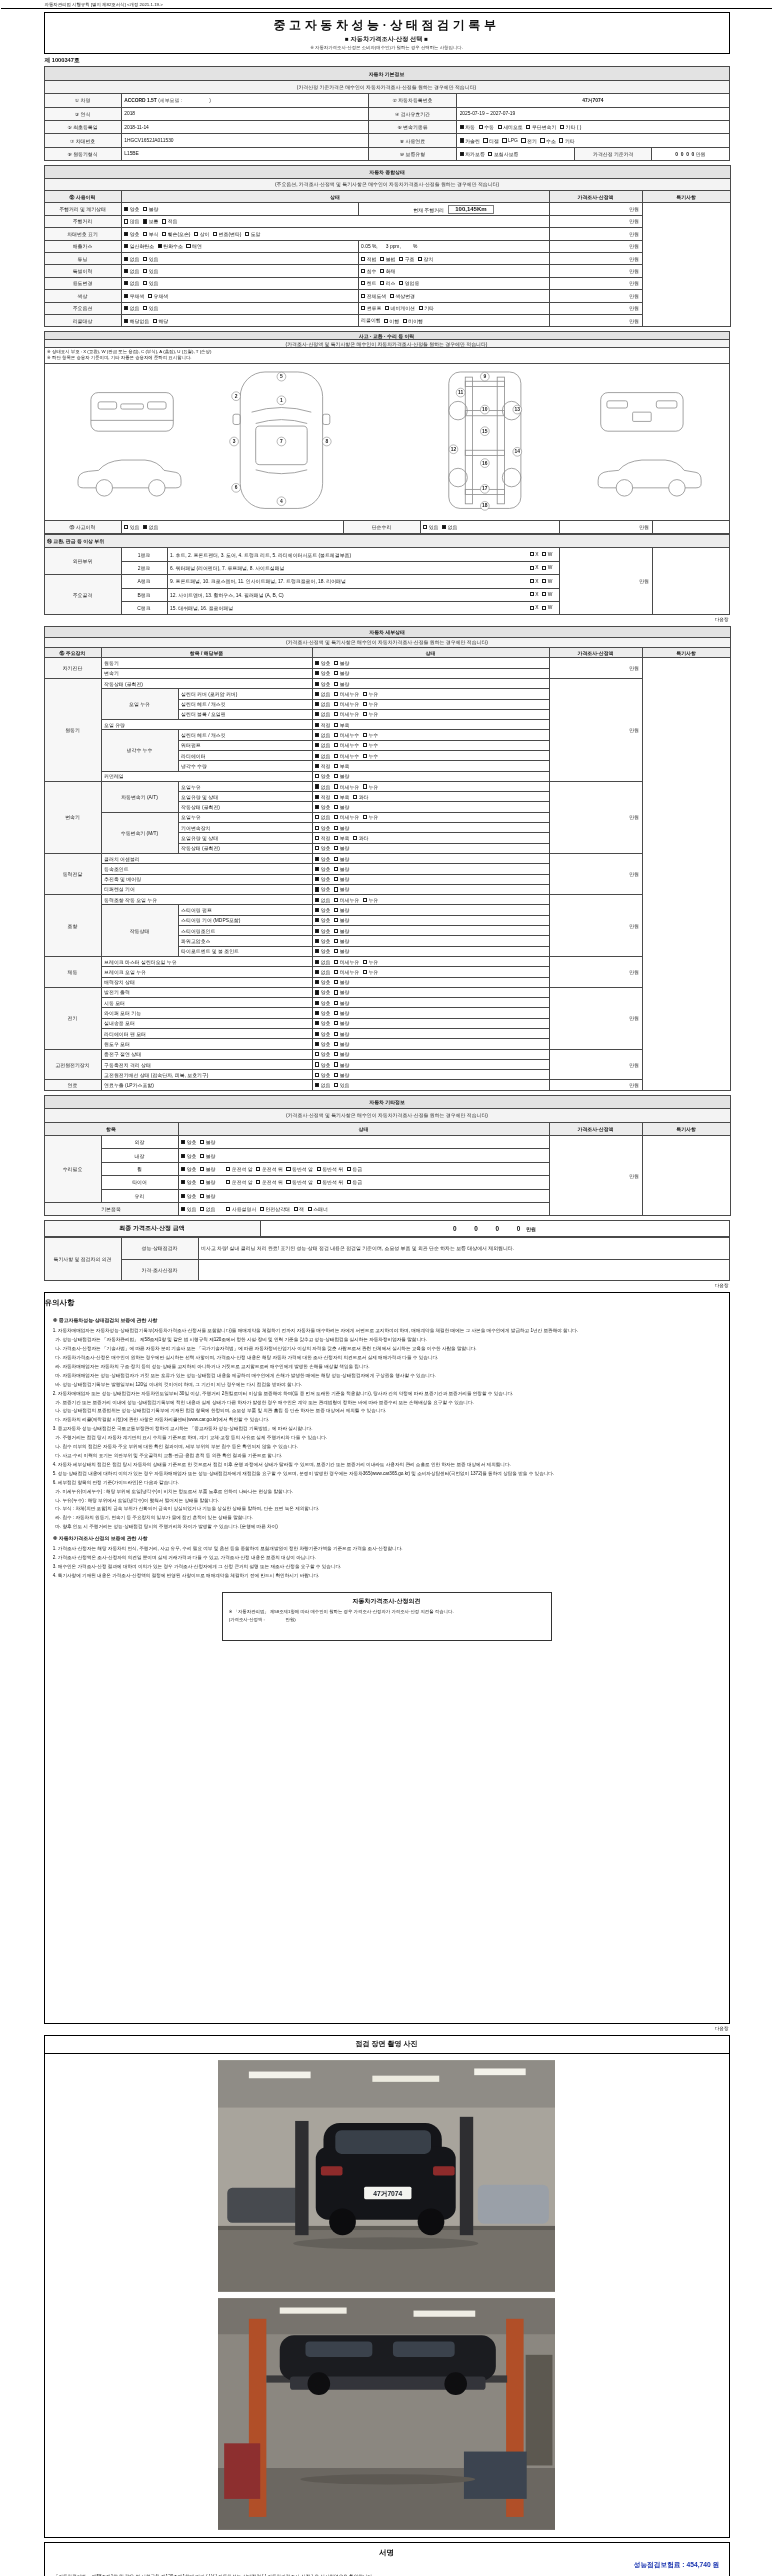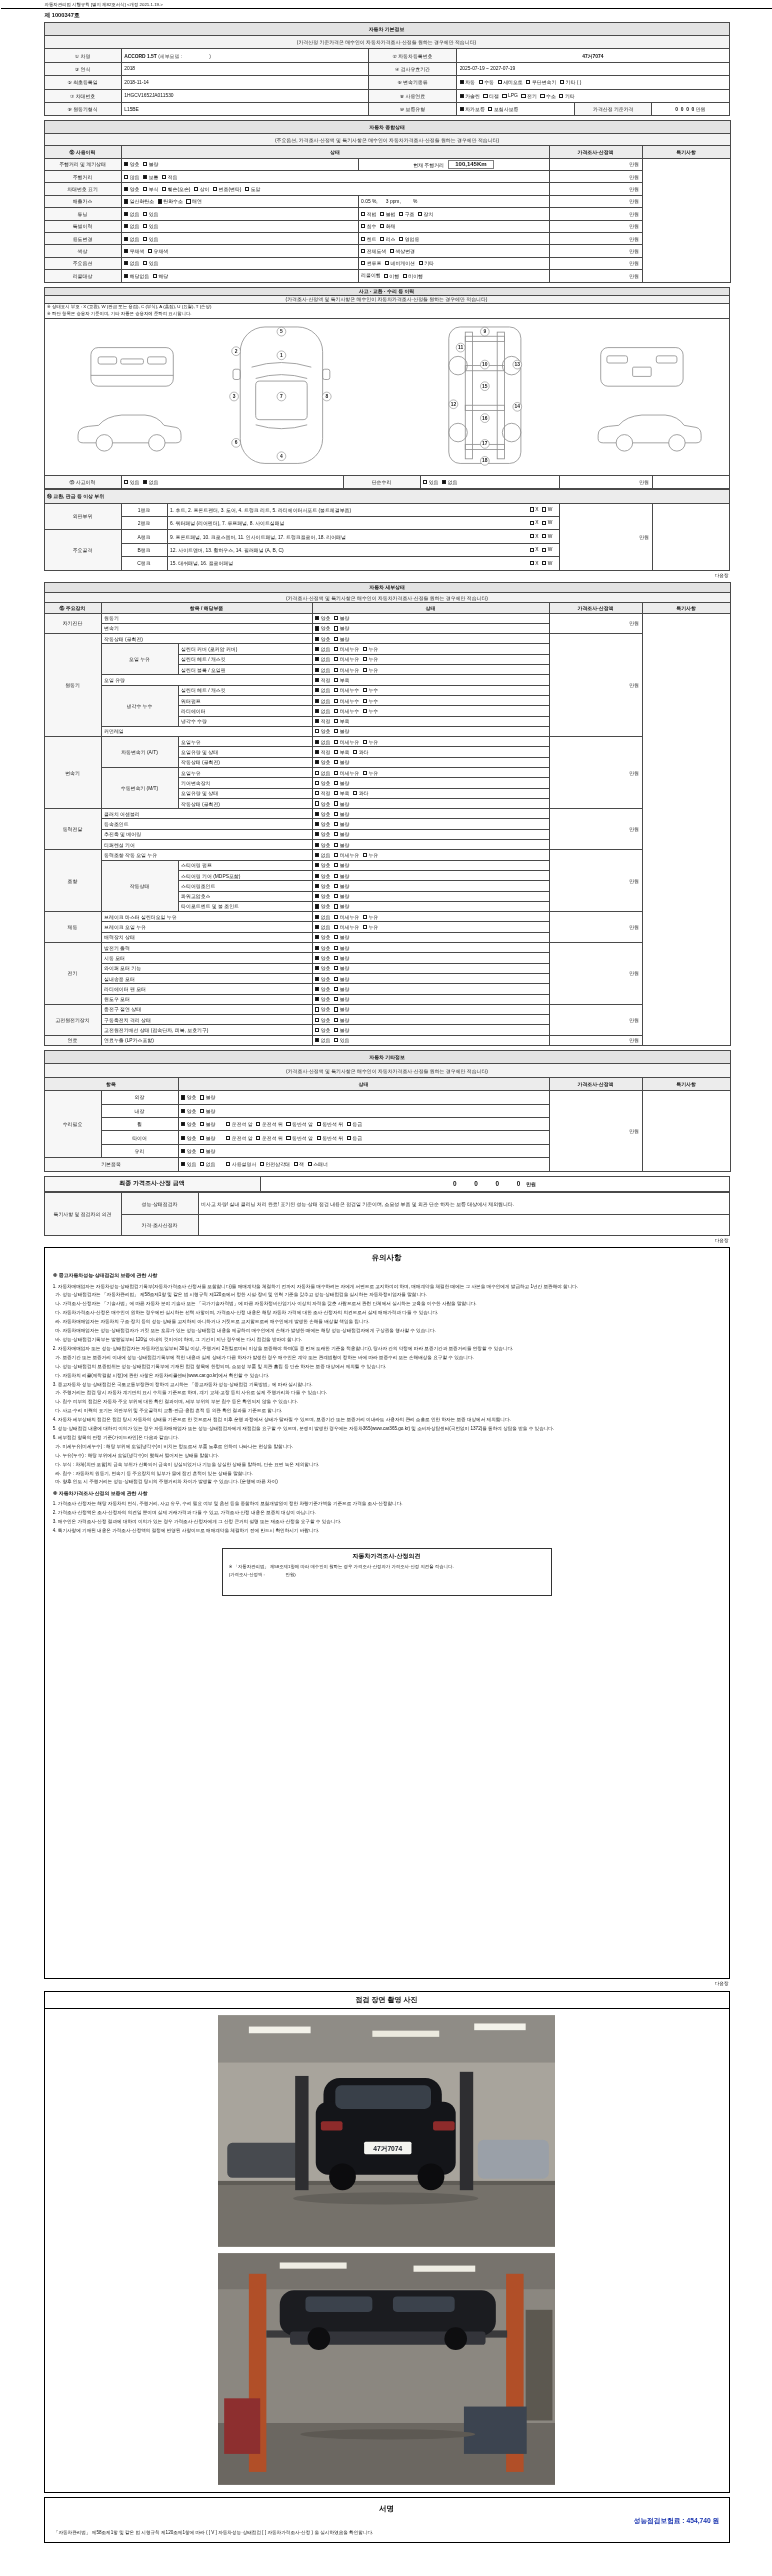--- a/index.html
+++ b/index.html
@@ -33,21 +33,21 @@
 .ck.on .bx{background:#111}
 .ck .cl{font-size:4.9px;white-space:nowrap}
 .marks{float:right;margin-left:4.1px}
 .odo-box{display:inline-block;border:0.5px solid #808080;padding:0.5px 6.2px;font-weight:bold;font-size:6px;margin-left:4.1px;background:#fff}
 .inline-lbl{margin-right:3.1px}
 .next-page{text-align:right;font-size:4.6px;margin:-2.1px 1px 4.1px 0}
 .legend-line{font-size:4.4px;line-height:1.5}
 .diagram-cell{text-align:center;padding:3.1px 0}
 .box{border:0.8px solid #000;margin-bottom:4.1px;background:#fff}
 .notices{min-height:732px}
-.notice-title{font-size:7.5px;font-weight:bold;text-align:center;padding:4.6px 0 2.6px}
+.notice-title{font-size:7.5px;font-weight:bold;padding:4.6px 0 2.6px}
 .notice-body{padding:2.1px 8.2px 7.2px;font-size:4.6px;line-height:1.55}
 .note-sec-title{font-weight:bold;margin:4.6px 0 2.6px;font-size:4.9px}
 .note-line{white-space:pre-wrap;margin-bottom:1.8px}
 .op-box{width:330px;margin:13.4px auto 3.1px;border:0.6px solid #333;padding:3.6px 6.2px 15.5px;text-align:center}
 .op-title{font-weight:bold;font-size:6px;margin-bottom:2.6px}
 .op-line{font-size:4.4px;text-align:left;margin-bottom:1px}
 .photos-title{text-align:center;font-weight:bold;font-size:7px;padding:3.1px 0;border-bottom:0.5px solid #000;background:#fff}
 .photos-body{padding:6.2px 0 7.2px;display:flex;flex-direction:column;align-items:center;gap:6.2px}
 .sign-body{padding:4.1px 9.3px 6.2px}
 .sign-title{text-align:center;font-weight:bold;font-size:7.5px;margin:1px 0 3.1px}
@@ -56,20 +56,25 @@
 svg{display:block}
 </style>
 </head>
 <body>
 
 <div class="sheet">
 
   <div class="form-ref">자동차관리법 시행규칙 [별지 제82호서식] &lt;개정 2021.1.19.&gt;</div>
   <div class="top-rule"></div>
 
+  <div class="header-box">
+    <div class="doc-title">중고자동차성능·상태점검기록부</div>
+    <div class="doc-subtitle">■ 자동차가격조사·산정 선택 ■</div>
+    <div class="doc-subnote">※ 자동차가격조사·산정은 소비자(매수인)가 원하는 경우 선택하는 사항입니다.</div>
+  </div>
   <div class="doc-no">제 1000347호</div>
 
   <table class="tbl h26">
     <colgroup>
         <col style="width:77px">
         <col style="width:247px">
         <col style="width:88px">
         <col style="width:118px">
         <col style="width:77px">
         <col style="width:77px">

